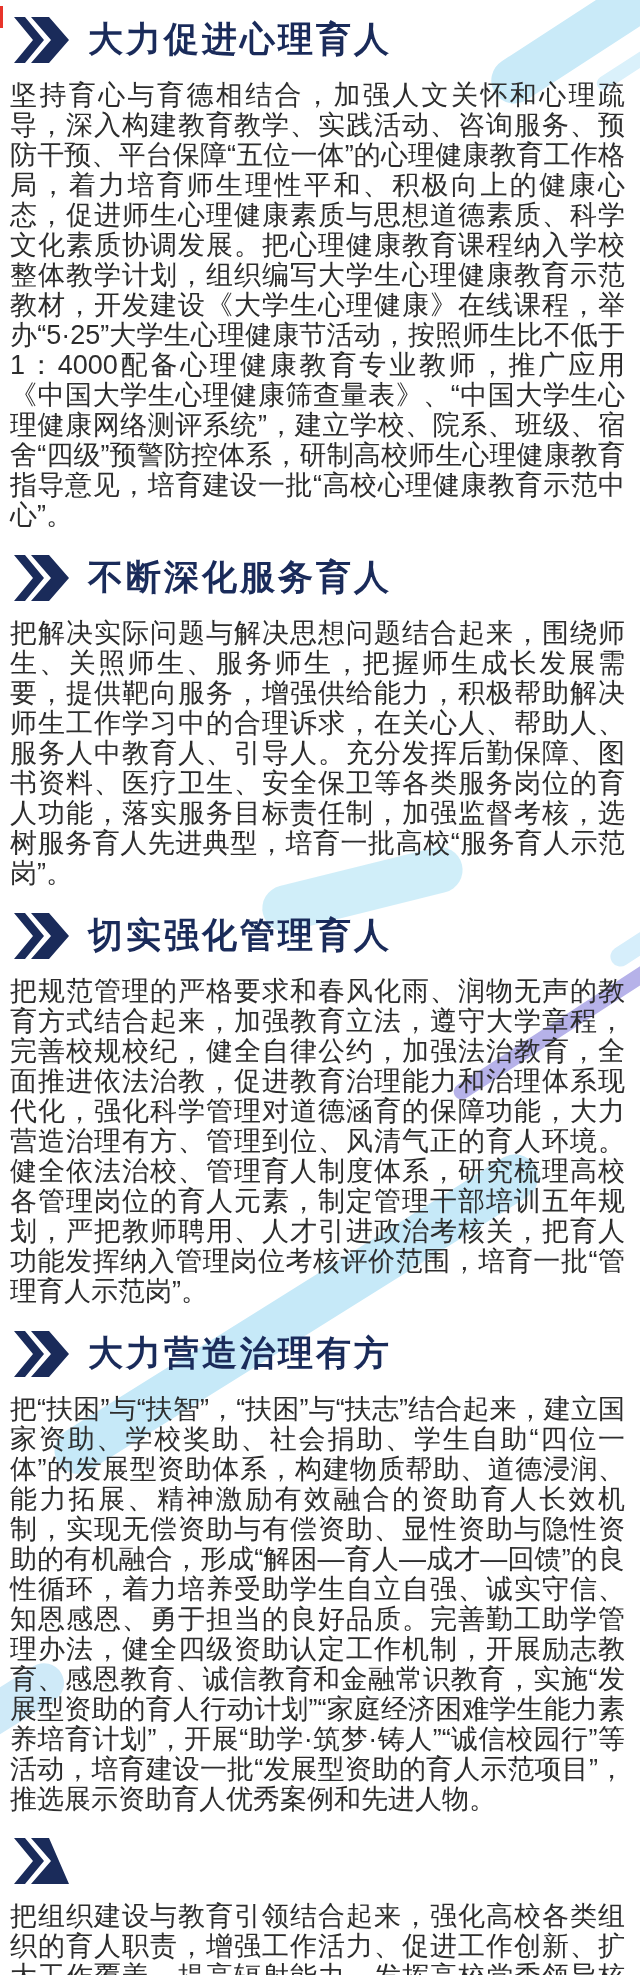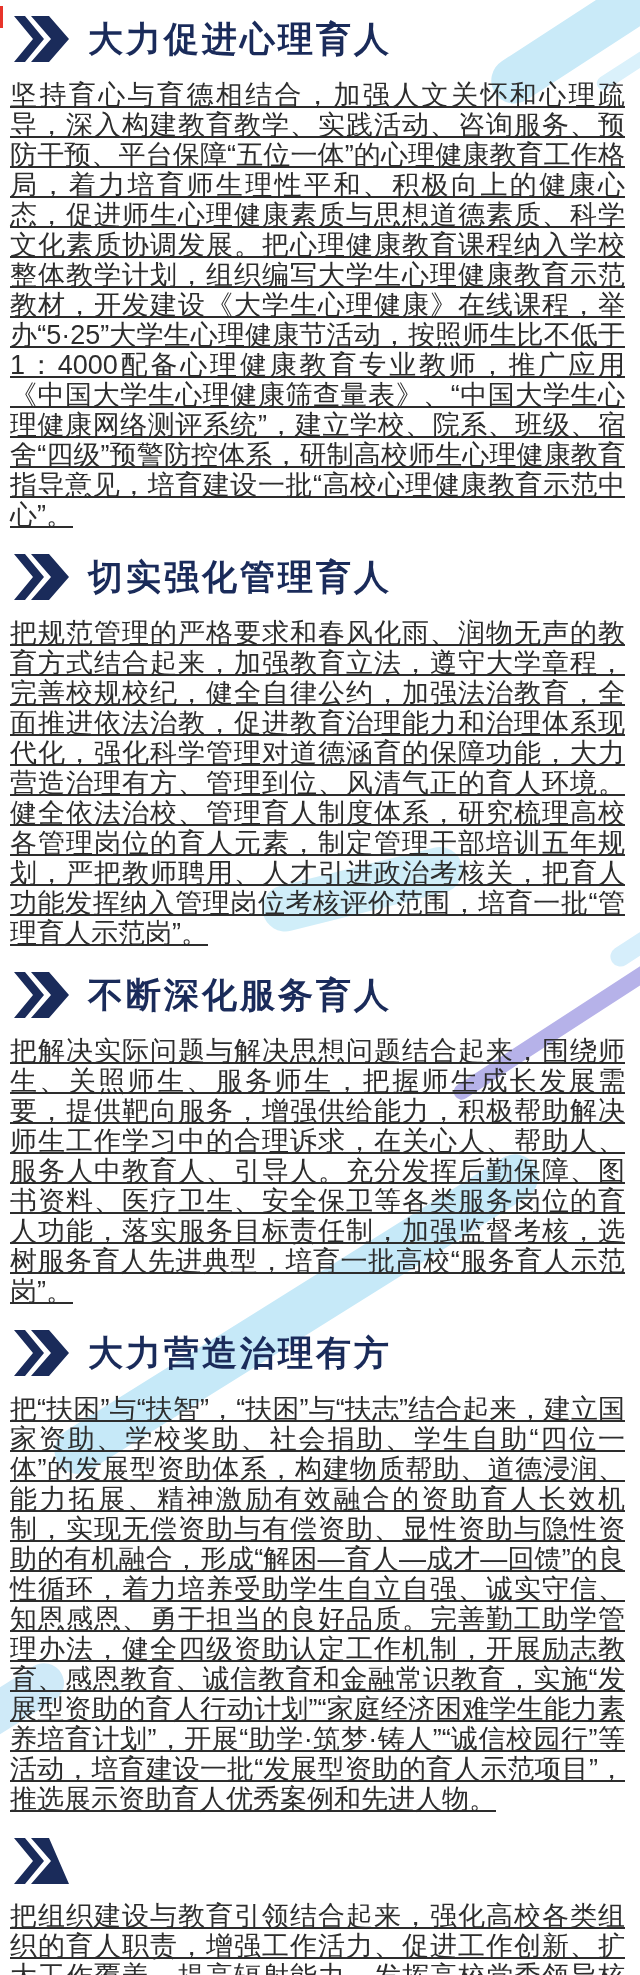--- a/index.html
+++ b/index.html
@@ -16,34 +16,33 @@
   .rb-tr-thin   { left:598px; top:80px;  width:120px; height:14px; border-radius:7px;  background:#daf1fb; transform:rotate(-33deg); }
   .rb-cyan-blob { left:263px; top:891px; width:205px; height:46px; border-radius:23px; background:#c4eaf7; transform:rotate(-14deg); opacity:.8; }
   .rb-right-stub{ left:612px; top:952px; width:90px;  height:20px; border-radius:10px; background:#d6eefb; transform:rotate(-33deg); }
   .rb-lavender  { left:455px; top:1088px;width:242px; height:16px; border-radius:8px;  background:#b6b2e9; transform:rotate(-33deg); }
   .rb-band-main { left:58px;  top:1440px;width:562px; height:46px; border-radius:23px; background:#c6e9f8; transform:rotate(-32deg); }
   .rb-left-stub { left:-34px; top:1712px;width:112px; height:40px; border-radius:20px; background:#cfeaf8; transform:rotate(-32deg); }
   .edge-dash    { left:0;     top:6px;   width:3px;   height:22px; background:#e8342a; }
 
   
   .content { position:relative; z-index:2; padding:16px 10px 0 10px; }
-  .sec-head { display:flex; align-items:flex-start; gap:18px; margin-left:4px; }
+  .sec-head { display:flex; align-items:flex-end; gap:18px; margin-left:4px; }
   .chev { width:56px; height:46px; flex:none; }
   .sec-title {
     margin:0;
     font-size:35px; font-weight:bold; letter-spacing:3px;
     color:#1a2b5a;
     white-space:nowrap;
   }
   .sec-body {
     margin:17px 5px 24px 0;
     font-size:27px; line-height:30px;
     color:#2d2d2d;
     text-align:justify;
-    text-decoration:underline;
   }
 </style>
 </head>
 <body>
 
 <div class="decor">
   <div class="ribbon rb-tr-main"></div>
   <div class="ribbon rb-tr-thin"></div>
   <div class="ribbon rb-cyan-blob"></div>
   <div class="ribbon rb-right-stub"></div>
@@ -65,34 +64,34 @@
     </div>
     <p class="sec-body">坚持育心与育德相结合，加强人文关怀和心理疏导，深入构建教育教学、实践活动、咨询服务、预防干预、平台保障“五位一体”的心理健康教育工作格局，着力培育师生理性平和、积极向上的健康心态，促进师生心理健康素质与思想道德素质、科学文化素质协调发展。把心理健康教育课程纳入学校整体教学计划，组织编写大学生心理健康教育示范教材，开发建设《大学生心理健康》在线课程，举办“5·25”大学生心理健康节活动，按照师生比不低于1：4000配备心理健康教育专业教师，推广应用《中国大学生心理健康筛查量表》、“中国大学生心理健康网络测评系统”，建立学校、院系、班级、宿舍“四级”预警防控体系，研制高校师生心理健康教育指导意见，培育建设一批“高校心理健康教育示范中心”。</p>
   </section>
 
   <section>
     <div class="sec-head">
       <svg class="chev" viewBox="0 0 56 46">
         <polygon points="0,0 11,0 30,23 11,46 0,46 19,23" fill="#1a2b5a"></polygon>
         <polygon points="17,0 35,0 55,23 35,46 17,46 37,23" fill="#1a2b5a"></polygon>
       </svg>
-      <h2 class="sec-title">切实强化管理育人</h2>
+      <h2 class="sec-title">不断深化服务育人</h2>
     </div>
-    <p class="sec-body">把规范管理的严格要求和春风化雨、润物无声的教育方式结合起来，加强教育立法，遵守大学章程，完善校规校纪，健全自律公约，加强法治教育，全面推进依法治教，促进教育治理能力和治理体系现代化，强化科学管理对道德涵育的保障功能，大力营造治理有方、管理到位、风清气正的育人环境。健全依法治校、管理育人制度体系，研究梳理高校各管理岗位的育人元素，制定管理干部培训五年规划，严把教师聘用、人才引进政治考核关，把育人功能发挥纳入管理岗位考核评价范围，培育一批“管理育人示范岗”。</p>
+    <p class="sec-body">把解决实际问题与解决思想问题结合起来，围绕师生、关照师生、服务师生，把握师生成长发展需要，提供靶向服务，增强供给能力，积极帮助解决师生工作学习中的合理诉求，在关心人、帮助人、服务人中教育人、引导人。充分发挥后勤保障、图书资料、医疗卫生、安全保卫等各类服务岗位的育人功能，落实服务目标责任制，加强监督考核，选树服务育人先进典型，培育一批高校“服务育人示范岗”。</p>
   </section>
 
   <section>
     <div class="sec-head">
       <svg class="chev" viewBox="0 0 56 46">
         <polygon points="0,0 11,0 30,23 11,46 0,46 19,23" fill="#1a2b5a"></polygon>
         <polygon points="17,0 35,0 55,23 35,46 17,46 37,23" fill="#1a2b5a"></polygon>
       </svg>
-      <h2 class="sec-title">不断深化服务育人</h2>
+      <h2 class="sec-title">切实强化管理育人</h2>
     </div>
-    <p class="sec-body">把解决实际问题与解决思想问题结合起来，围绕师生、关照师生、服务师生，把握师生成长发展需要，提供靶向服务，增强供给能力，积极帮助解决师生工作学习中的合理诉求，在关心人、帮助人、服务人中教育人、引导人。充分发挥后勤保障、图书资料、医疗卫生、安全保卫等各类服务岗位的育人功能，落实服务目标责任制，加强监督考核，选树服务育人先进典型，培育一批高校“服务育人示范岗”。</p>
+    <p class="sec-body">把规范管理的严格要求和春风化雨、润物无声的教育方式结合起来，加强教育立法，遵守大学章程，完善校规校纪，健全自律公约，加强法治教育，全面推进依法治教，促进教育治理能力和治理体系现代化，强化科学管理对道德涵育的保障功能，大力营造治理有方、管理到位、风清气正的育人环境。健全依法治校、管理育人制度体系，研究梳理高校各管理岗位的育人元素，制定管理干部培训五年规划，严把教师聘用、人才引进政治考核关，把育人功能发挥纳入管理岗位考核评价范围，培育一批“管理育人示范岗”。</p>
   </section>
 
   <section>
     <div class="sec-head">
       <svg class="chev" viewBox="0 0 56 46">
         <polygon points="0,0 11,0 30,23 11,46 0,46 19,23" fill="#1a2b5a"></polygon>
         <polygon points="17,0 35,0 55,23 35,46 17,46 37,23" fill="#1a2b5a"></polygon>
       </svg>
       <h2 class="sec-title">大力营造治理有方</h2>
     </div>

